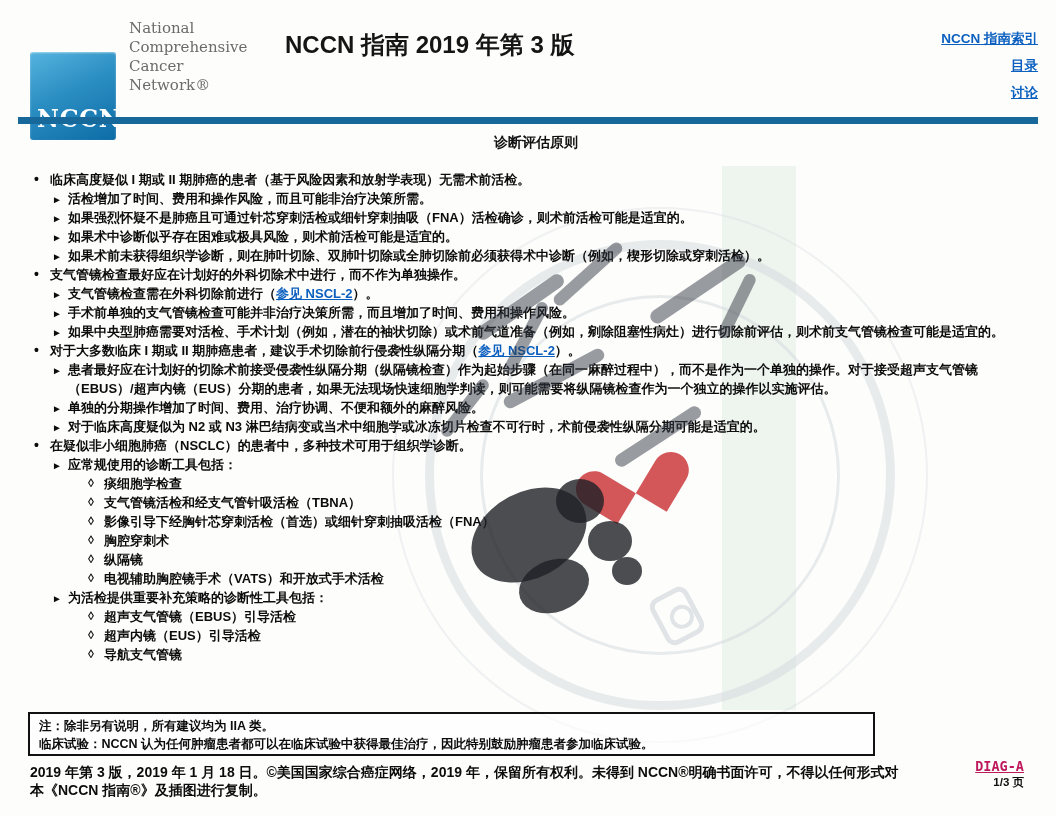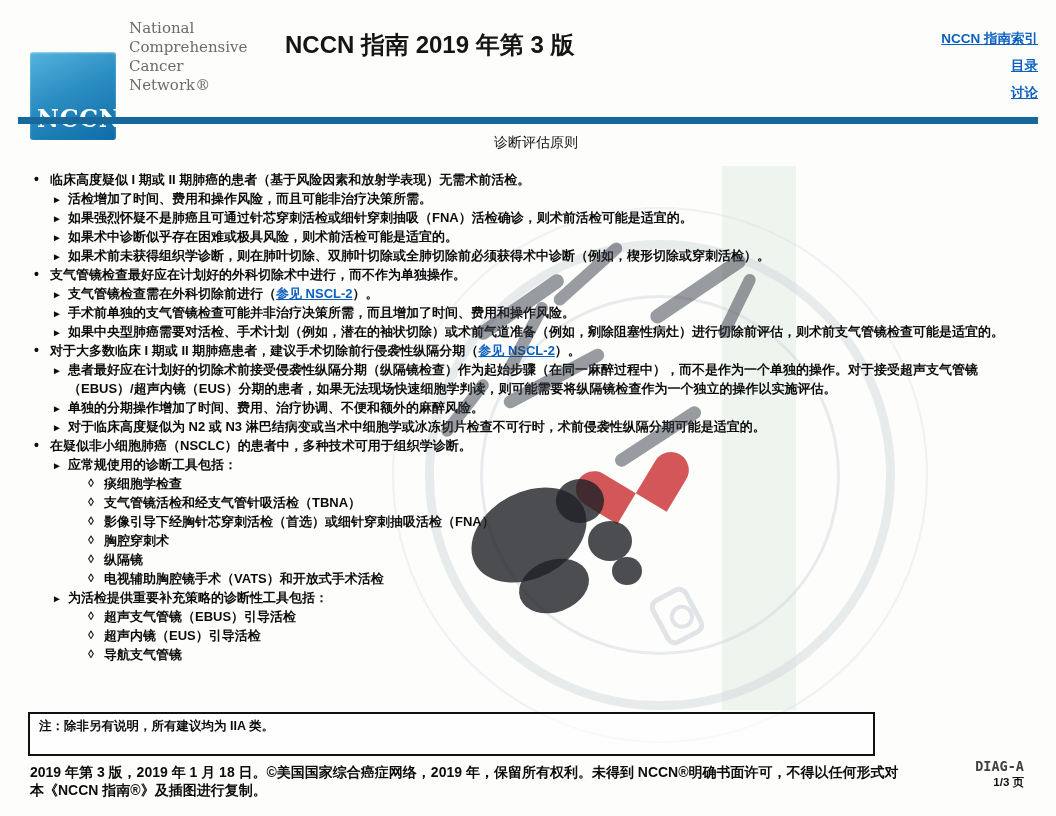--- a/index.html
+++ b/index.html
@@ -33,21 +33,21 @@
   .nav { position:absolute; right:18px; top:25px; text-align:right; }
   .nav a {
     display:block; color:#0a5fbf; font-weight:bold; font-size:13.5px;
     line-height:27px; text-decoration:underline; cursor:pointer;
   }
   .bar { position:absolute; left:18px; right:18px; top:117px; height:7px; background:#17699c; }
 
   
   .section-title {
     position:absolute; left:0; right:0; top:134px; text-align:center;
-    font-weight:normal; font-size:14px; color:#111;padding-left:16px;
+    font-weight:bold; font-size:14px; color:#111;padding-left:16px;
   }
 
   
   .content { position:absolute; left:30px; top:170px; width:1002px; z-index:1; }
   .li { display:flex; font-weight:bold; font-size:13px; line-height:19px; color:#0c0c0c; }
   .li .marker { flex:0 0 16px; }
   .l1 { margin-left:4px; }
   .l2 { margin-left:22px; }
   .l3 { margin-left:58px; }
   .l1 .marker { font-size:14px; }
@@ -102,21 +102,21 @@
     padding:3px 9px; z-index:3;
   }
   .notebox div { font-weight:bold; font-size:12.5px; line-height:18px; color:#0c0c0c; }
 
   
   .footer-left {
     position:absolute; left:30px; top:764px; width:880px;
     font-weight:bold; font-size:14px; color:#0c0c0c; z-index:3;
   }
   .footer-right { position:absolute; right:32px; top:758px; text-align:right; z-index:3; }
-  .page-code { font-family:"DejaVu Sans Mono", monospace; font-weight:bold; font-size:13.5px; color:#404040; }
+  .page-code { font-family:"DejaVu Sans Mono", monospace; font-weight:bold; font-size:13.5px; color:#be185d;text-decoration:underline; }
   .page-num  { font-weight:bold; font-size:11.5px; color:#111; margin-top:1px; }
 </style>
 </head>
 <body>
 
 <div class="page">
 
   <div>
     <div class="logo">
       <span>NCCN</span>
@@ -263,20 +263,21 @@
     <div class="wm-p p1"></div>
     <div class="wm-p p2"></div>
     <div class="wm-p p3"></div>
     <div class="wm-p p4"></div>
     <div class="wm-p p5"></div>
     <div class="wm-badge"></div>
   </div>
 
   <div class="notebox">
     <div>注：除非另有说明，所有建议均为 IIA 类。</div>
+    <div>临床试验：NCCN 认为任何肿瘤患者都可以在临床试验中获得最佳治疗，因此特别鼓励肿瘤患者参加临床试验。</div>
   </div>
 
   <div class="footer-left">2019 年第 3 版，2019 年 1 月 18 日。©美国国家综合癌症网络，2019 年，保留所有权利。未得到 NCCN®明确书面许可，不得以任何形式对本《NCCN 指南®》及插图进行复制。</div>
   <div class="footer-right">
     <div class="page-code">DIAG-A</div>
     <div class="page-num">1/3 页</div>
   </div>
 
 </div>
 

